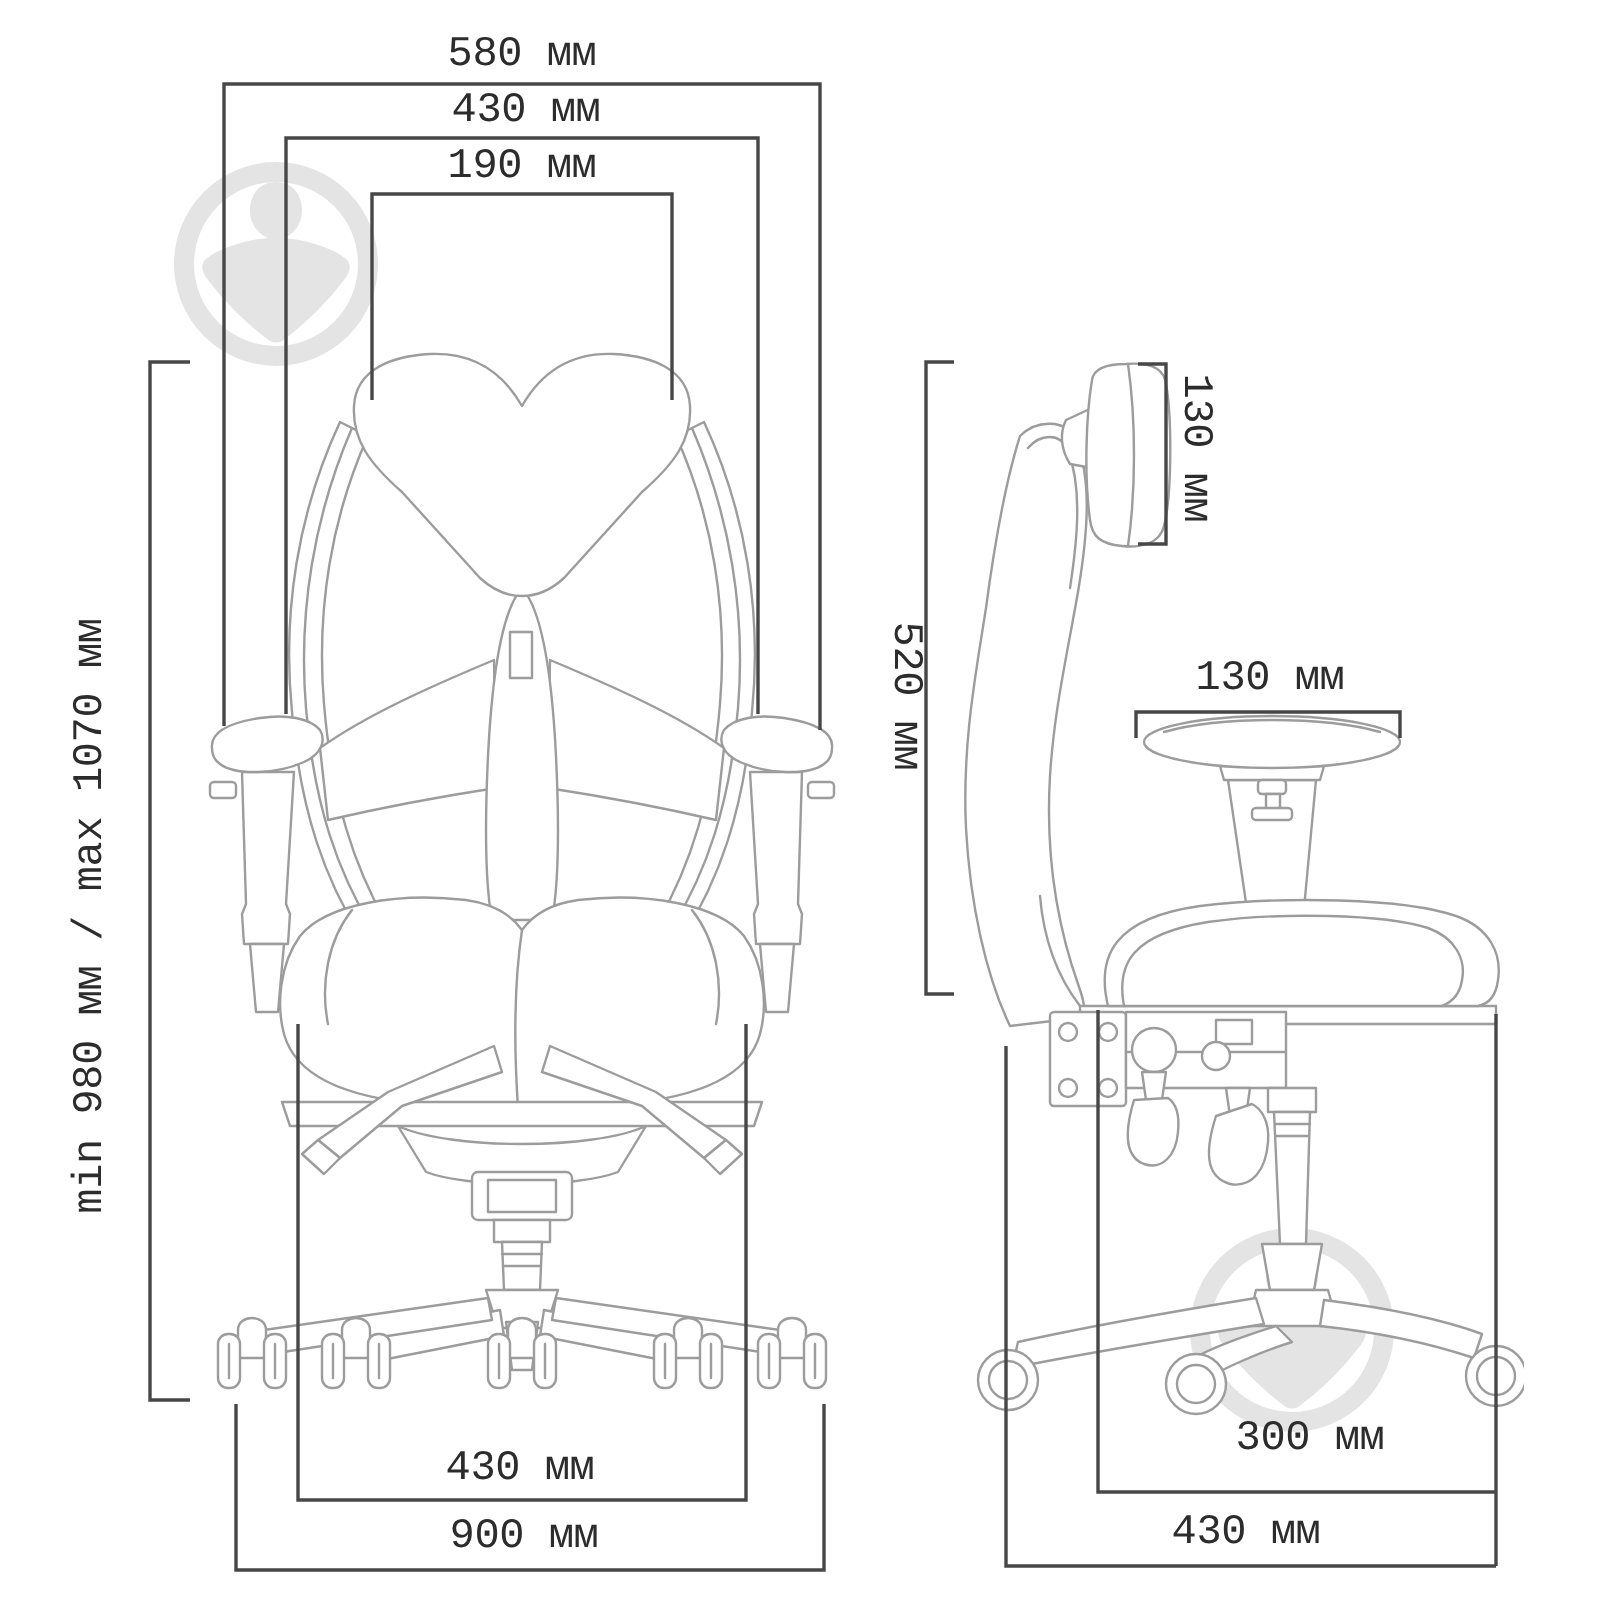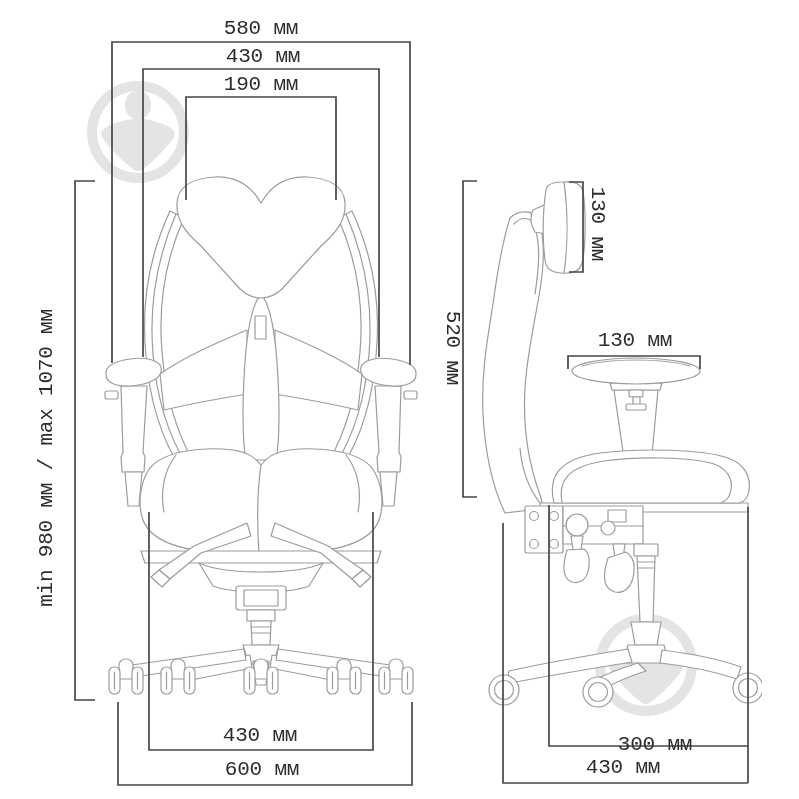--- a/index.html
+++ b/index.html
@@ -174,21 +174,21 @@
     <path d="M503,523 V783 H748"></path>
     <path d="M748,507 V783"></path>
   </g>
 </svg>
 
 <div class="lbl" style="left:261px;top:28px">580 мм</div>
 <div class="lbl" style="left:263px;top:56px">430 мм</div>
 <div class="lbl" style="left:261px;top:84px">190 мм</div>
 <div class="lbl rot-ccw" style="left:46px;top:458px">min 980 мм / max 1070 мм</div>
 <div class="lbl" style="left:260px;top:735px">430 мм</div>
-<div class="lbl" style="left:262px;top:769px">600 мм</div>
+<div class="lbl" style="left:262px;top:769px">900 мм</div>
 
 <div class="lbl rot-cw" style="left:452px;top:348px">520 мм</div>
 <div class="lbl rot-cw" style="left:597px;top:224px">130 мм</div>
 <div class="lbl" style="left:635px;top:340px">130 мм</div>
-<div class="lbl" style="left:655px;top:744px">300 мм</div>
+<div class="lbl" style="left:655px;top:720px">300 мм</div>
 <div class="lbl" style="left:623px;top:767px">430 мм</div>
 
 </div>
 
 </body></html>

